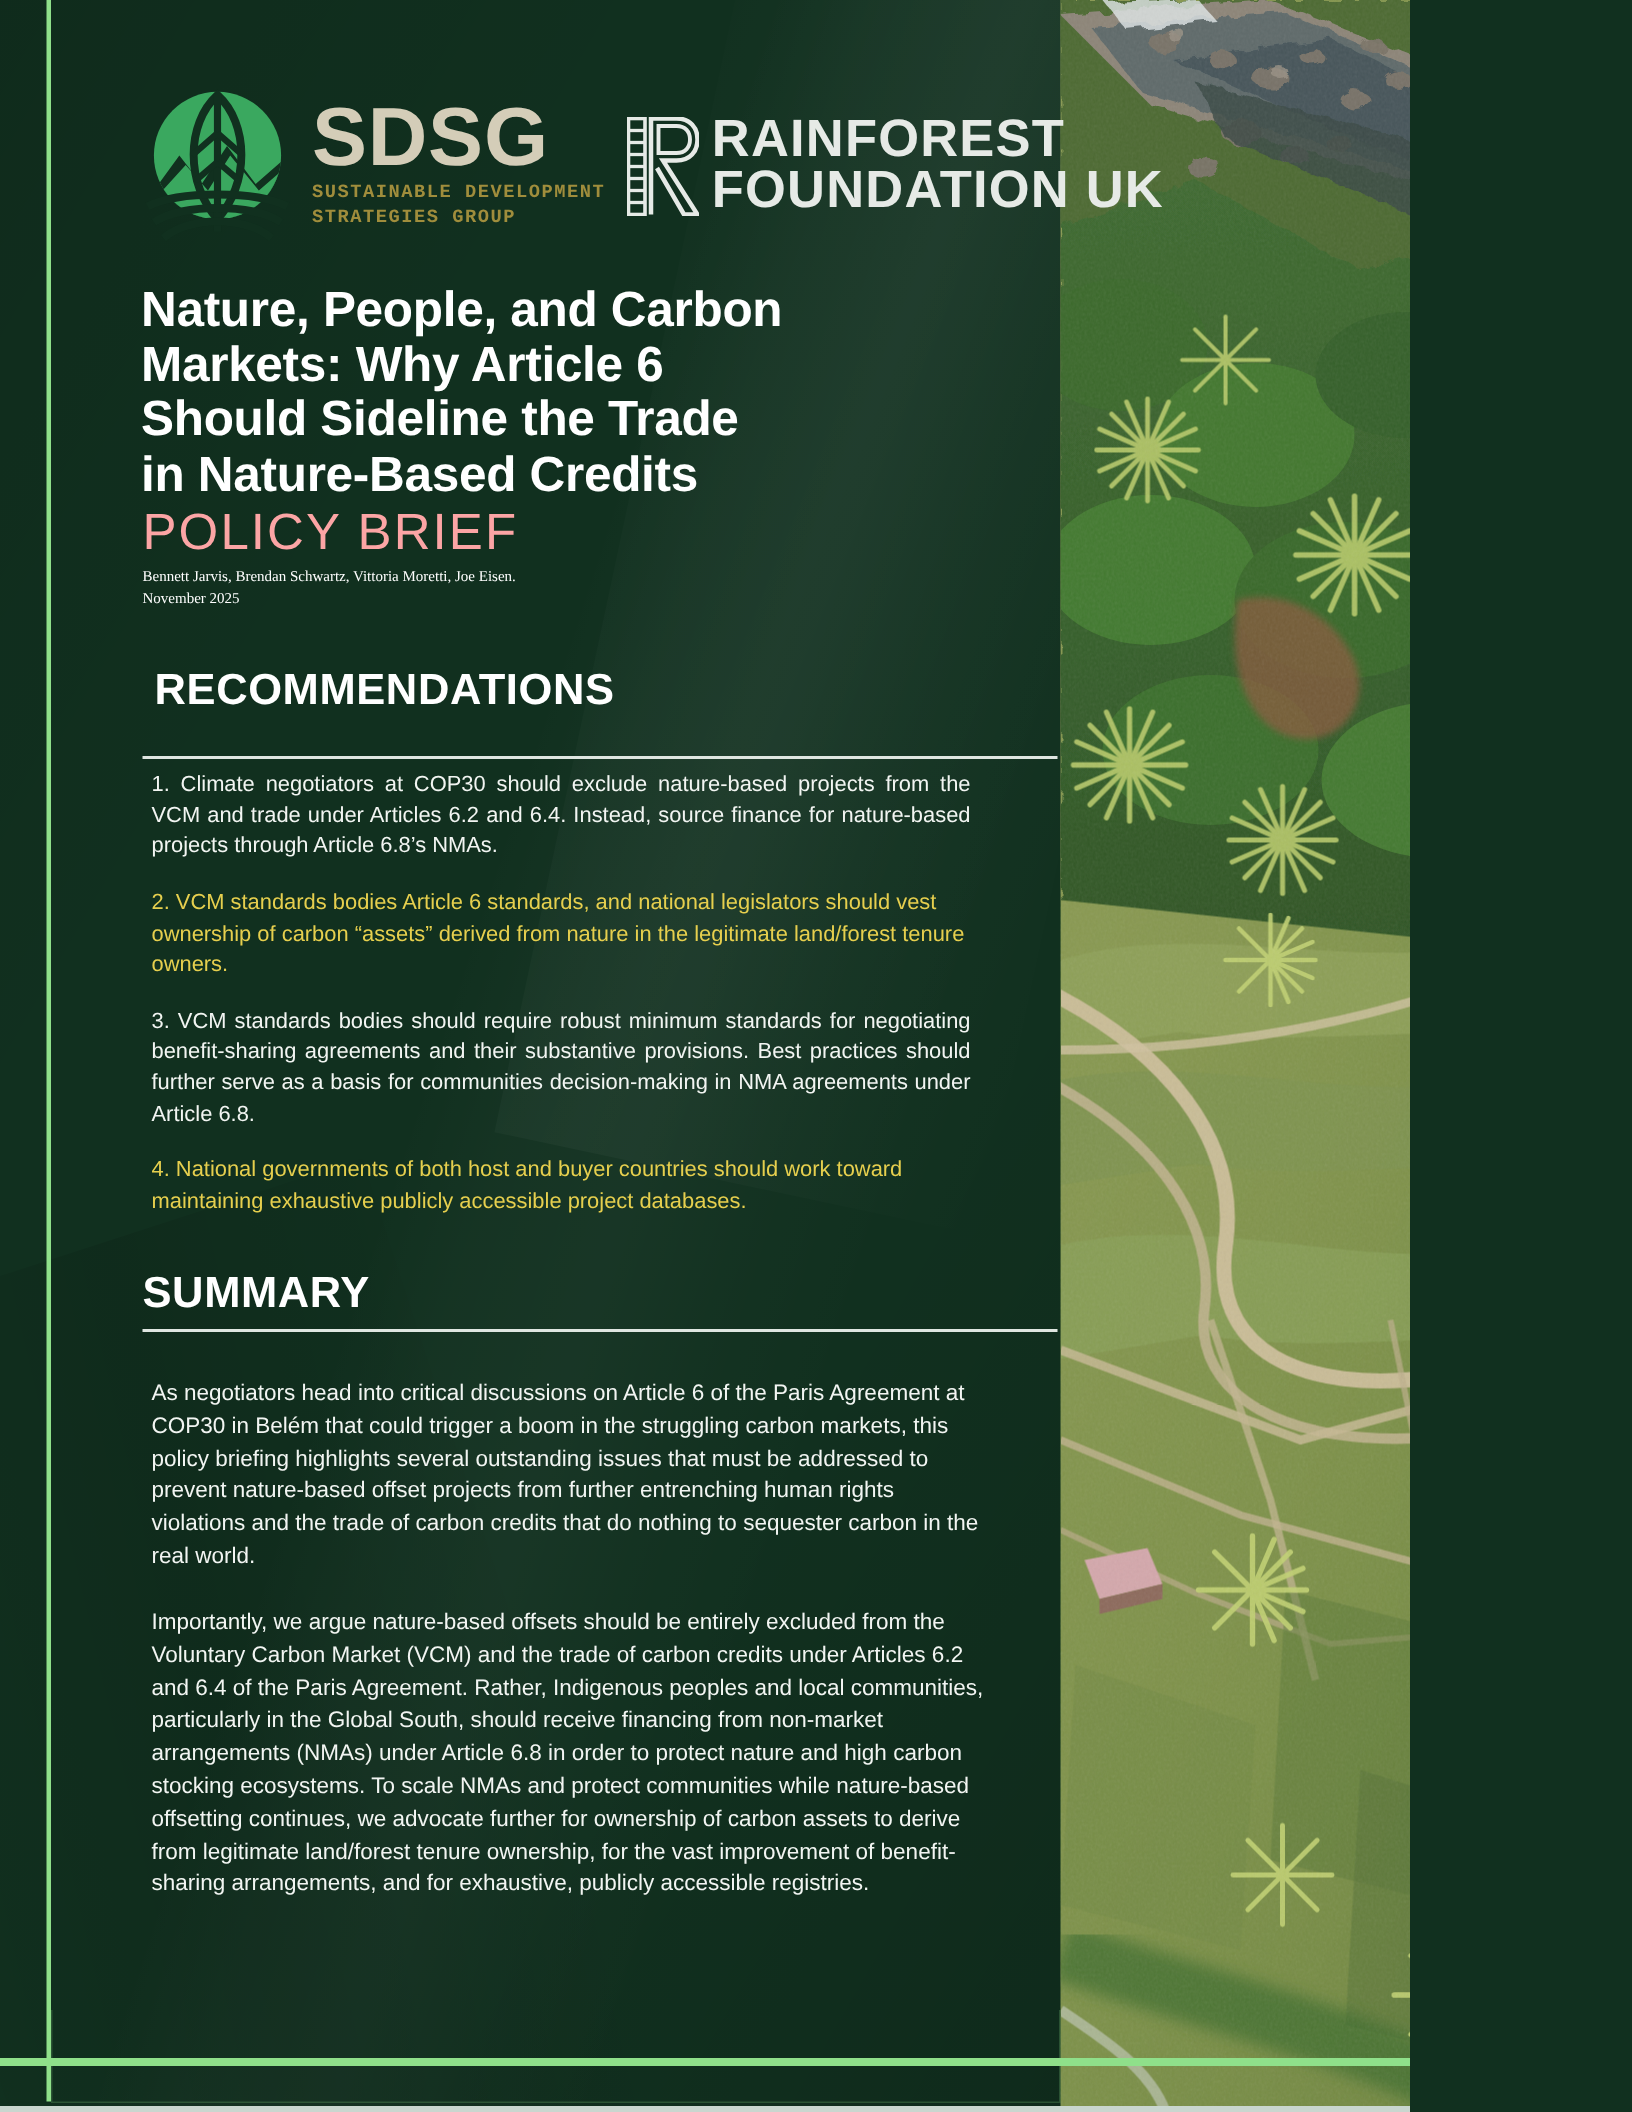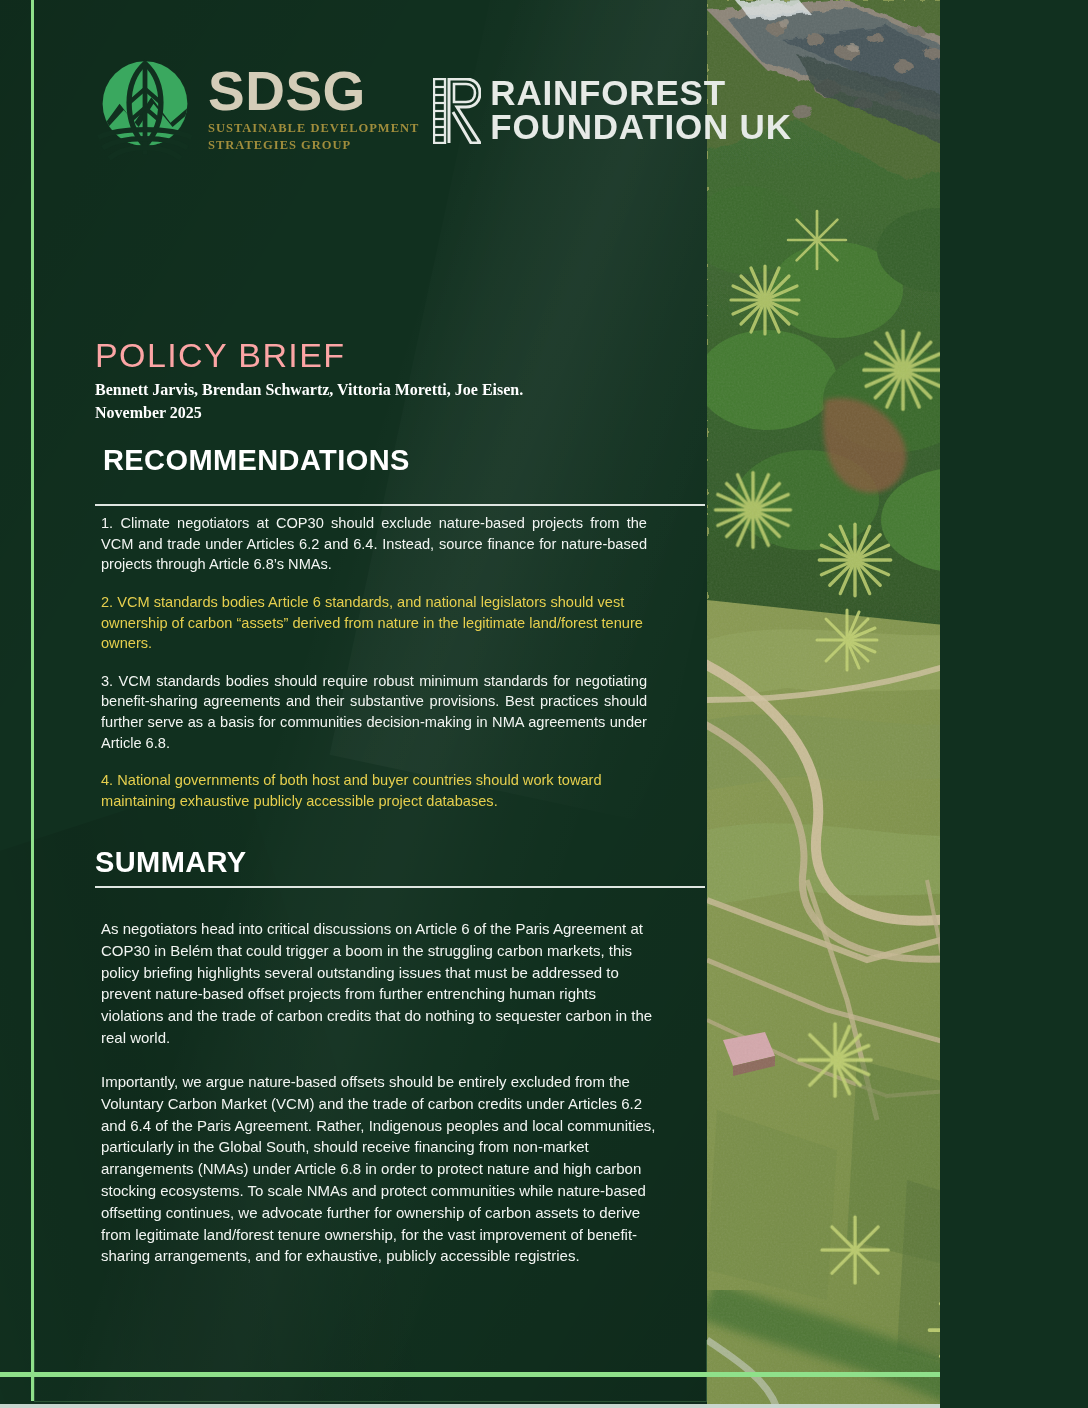--- a/index.html
+++ b/index.html
@@ -106,21 +106,21 @@
   }
   .sdsg-mark { width:106px; height:106px; flex:0 0 auto; }
   .sdsg-word { margin-left:10px; }
   .sdsg-word .big {
     font-size:55px; font-weight:bold; letter-spacing:0.5px;
     color:#d4cdb8; line-height:0.93; font-family:"Liberation Sans", sans-serif;
   }
   .sdsg-word .sub {
     font-size:12.5px; letter-spacing:1.0px; color:#a08d3c;
     line-height:1.35; font-weight:bold; margin-top:3px;
-    font-family:Liberation Serif, serif;
+    font-family:Liberation Mono, monospace;
   }
   .rfuk { display:flex; align-items:flex-end; margin-left:14px; }
   .rfuk-mark { width:48px; height:66px; flex:0 0 auto; }
   .rfuk-word { margin-left:9px; color:#e6eae6; }
   .rfuk-word .l1 { font-size:35px; font-weight:bold; letter-spacing:0.8px; line-height:0.98; }
   .rfuk-word .l2 { font-size:35px; font-weight:bold; letter-spacing:0.8px; line-height:0.98; }
 
   
   .title {
     position:absolute; left:94px; top:188px; width:600px;
@@ -128,21 +128,21 @@
     line-height:1.11; letter-spacing:-0.2px;
   }
   .title div { white-space:pre; }
 
   .kicker {
     position:absolute; left:95px; top:336px;
     color:#fca5a5; font-size:34px; letter-spacing:1.4px; font-weight:300;
   }
   .authors {
     position:absolute; left:95px; top:378px; width:600px;
-    color:#ffffff; font-size:16px; font-weight:bold; line-height:1.45;
+    color:#ffffff; font-size:10px; font-weight:normal; line-height:1.45;
     font-family:"Liberation Serif", serif;
   }
 
   
   .sect-head {
     position:absolute; color:#ffffff; font-weight:bold;
     font-size:29px; letter-spacing:0.4px;
   }
   .sect-rule {
     position:absolute; left:95px; width:610px; height:2px;
@@ -527,20 +527,26 @@
         <path d="M16,65 L16,1 L33,1 C42,1 47,7 47,15 C47,23 42,29 33,29 L24,29 L47,65 L38,65 L20,34" fill="none" stroke="#e6eae6" stroke-width="3"></path>
         <path d="M21,6 L33,6 C39,6 42,10 42,15 C42,20 39,24 33,24 L21,24 Z" fill="none" stroke="#e6eae6" stroke-width="2.6"></path>
       </svg>
       <div class="rfuk-word">
         <div class="l1">RAINFOREST</div>
         <div class="l2">FOUNDATION UK</div>
       </div>
     </div>
   </div>
 
+  <div class="title">
+    <div>Nature, People, and Carbon</div>
+    <div>Markets: Why Article 6</div>
+    <div>Should Sideline the Trade</div>
+    <div>in Nature-Based Credits</div>
+  </div>
 
   <div class="kicker">POLICY BRIEF</div>
 
   <div class="authors">
     <div>Bennett Jarvis, Brendan Schwartz, Vittoria Moretti, Joe Eisen.</div>
     <div>November 2025</div>
   </div>
 
   <div class="sect-head" style="left:103px; top:444px;">RECOMMENDATIONS</div>
   <div class="sect-rule" style="top:504px;"></div>

